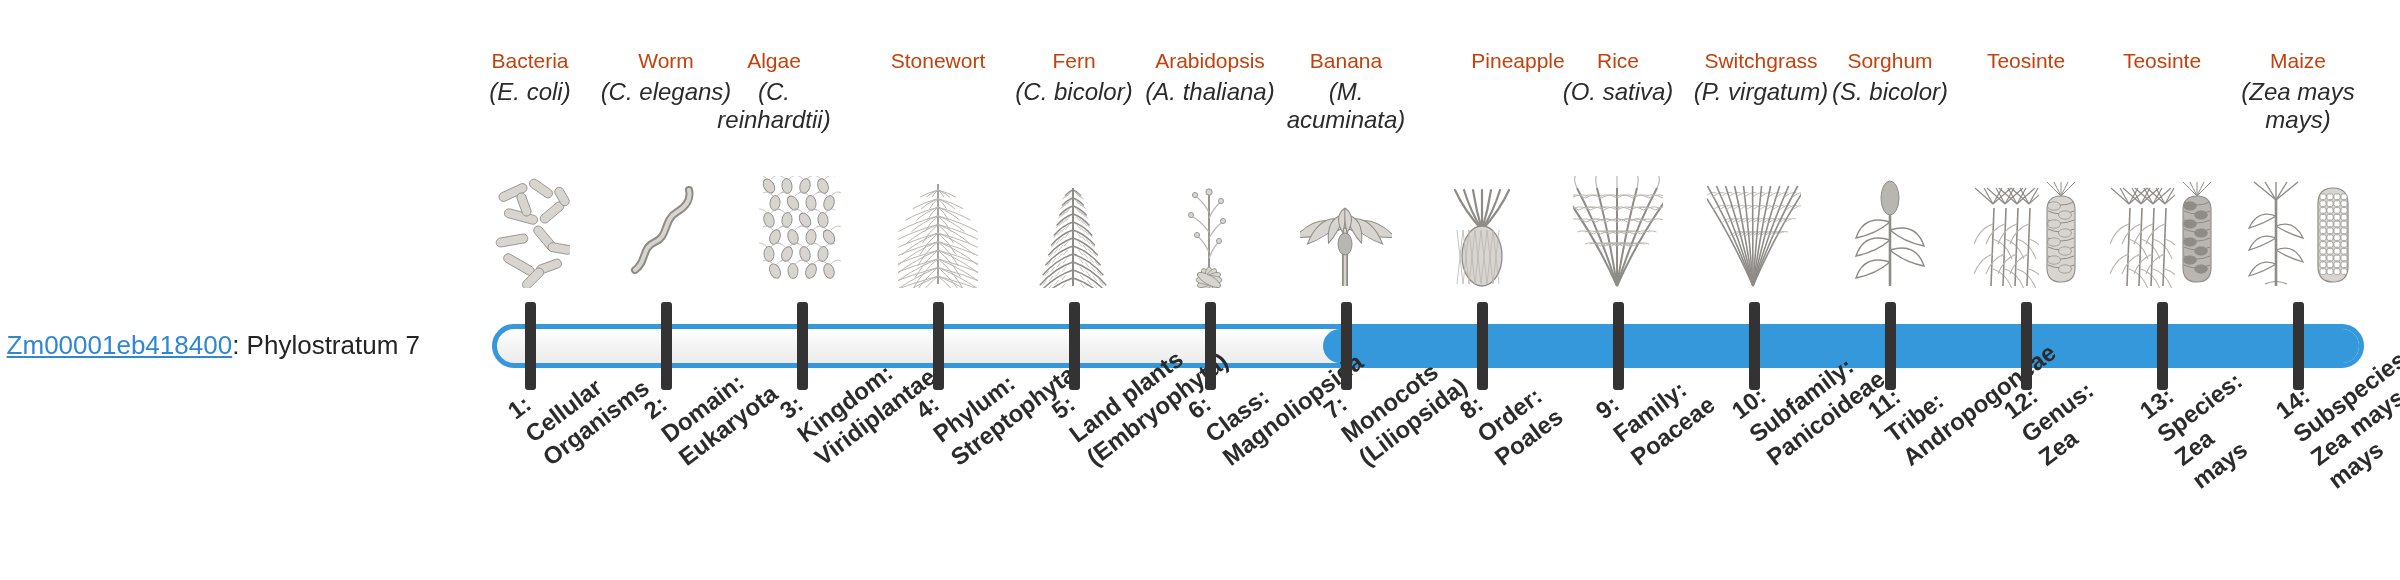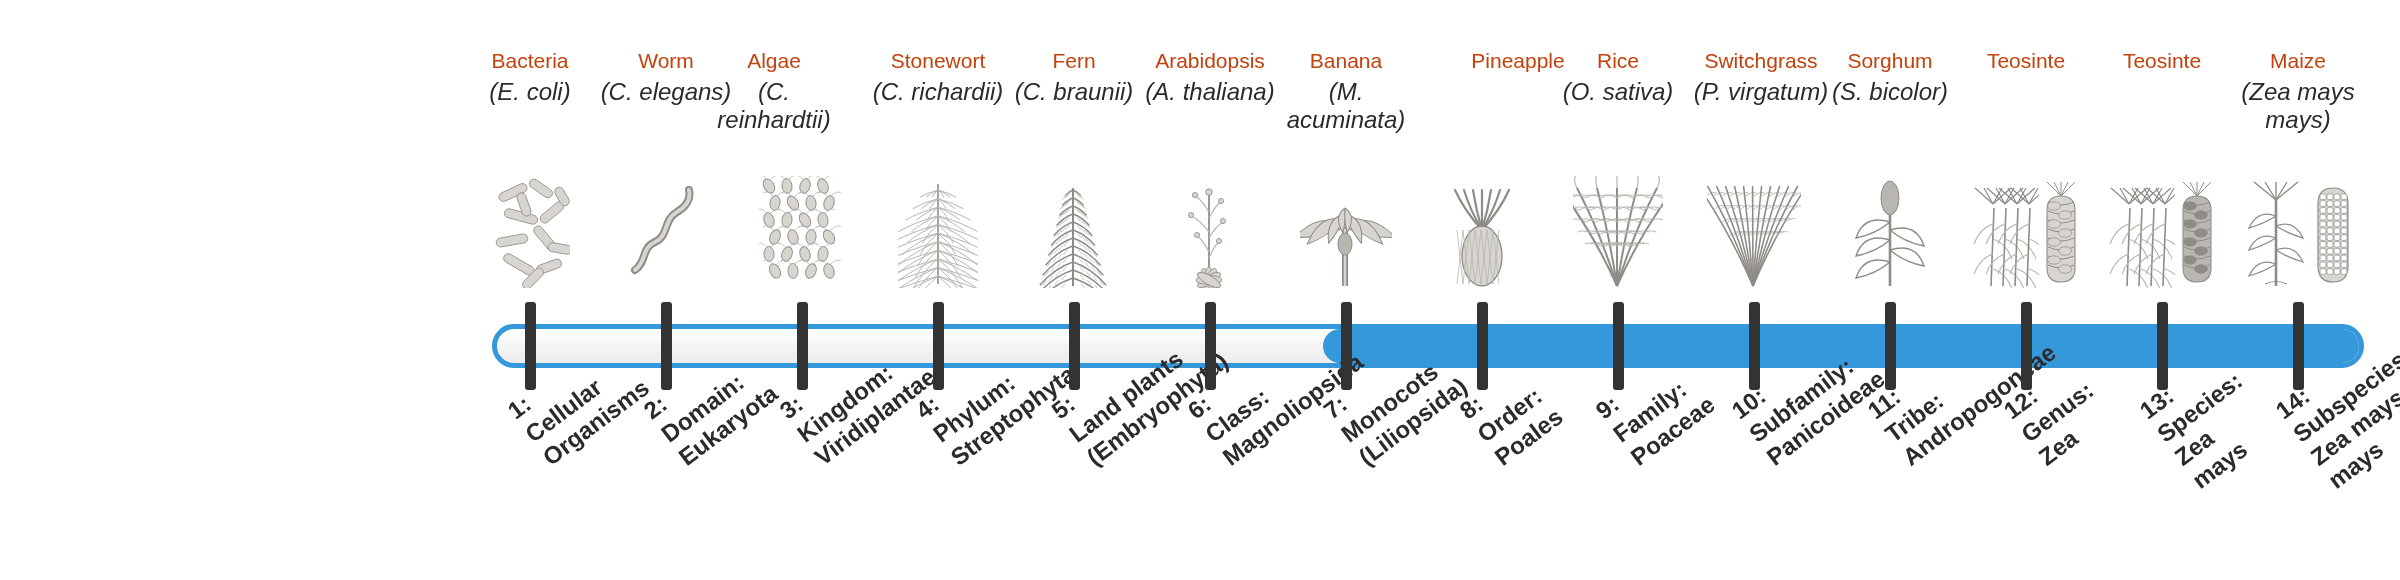--- a/index.html
+++ b/index.html
@@ -117,20 +117,23 @@
     white-space: nowrap;
     text-align: left;
   }
   .rank-label .rank-line { display: block; }
 </style>
 </head>
 <body>
 
 <div id="figure">
 
+  <div id="row-label">
+    <span class="gene-link">Zm00001eb418400</span><span>: </span><span>Phylostratum 7</span>
+  </div>
 
   <div id="bar-track">
     <div id="bar-fill" style="left: 826px; width: 1046px;"></div>
   </div>
 
   <div id="dynamic-layer">
       <div class="col" style="left: 455px;">
         <div class="common-name">Bacteria</div>
         <div class="sci-name">(E. coli)</div>
       </div>
@@ -254,21 +257,20 @@
         </svg>
       </div>
       <div class="tick" style="left: 797px;"></div>
       <div class="rank-label" style="left: 774px;">
         <span class="rank-line">3:</span>
         <span class="rank-line">Kingdom:</span>
         <span class="rank-line">Viridiplantae</span>
       </div>
       <div class="col" style="left: 863px;">
         <div class="common-name">Stonewort</div>
-        <div class="sci-name">(C. richardii)</div>
       </div>
       <div class="organism" style="left: 863px; width: 150px;">
         <svg width="80" height="112" viewBox="0 0 80 112">
           <line x1="40" y1="8" x2="40" y2="108" stroke="#8f8c87" stroke-width="1.6"></line>
           <path d="M40 14 q -10.799999999999999 3 -18 7.199999999999999" fill="none" stroke="#b9b6b1" stroke-width="1"></path>
           <path d="M40 14 q -7.199999999999999 3 -12 7.199999999999999" fill="none" stroke="#b9b6b1" stroke-width="1"></path>
           <path d="M40 14 q -3.5999999999999996 3 -6 7.199999999999999" fill="none" stroke="#b9b6b1" stroke-width="1"></path>
           <path d="M40 14 q 3.5999999999999996 3 6 7.199999999999999" fill="none" stroke="#b9b6b1" stroke-width="1"></path>
           <path d="M40 14 q 7.199999999999999 3 12 7.199999999999999" fill="none" stroke="#b9b6b1" stroke-width="1"></path>
           <path d="M40 14 q 10.799999999999999 3 18 7.199999999999999" fill="none" stroke="#b9b6b1" stroke-width="1"></path>
@@ -335,21 +337,21 @@
         </svg>
       </div>
       <div class="tick" style="left: 933px;"></div>
       <div class="rank-label" style="left: 910px;">
         <span class="rank-line">4:</span>
         <span class="rank-line">Phylum:</span>
         <span class="rank-line">Streptophyta</span>
       </div>
       <div class="col" style="left: 999px;">
         <div class="common-name">Fern</div>
-        <div class="sci-name">(C. braunii)</div>
+        <div class="sci-name">(C. bicolor)</div>
       </div>
       <div class="organism" style="left: 999px; width: 150px;">
         <svg width="90" height="112" viewBox="0 0 90 112">
           <path d="M44 110 C 44 80, 44 44, 44 12" fill="none" stroke="#8f8c87" stroke-width="2"></path>
           <path d="M44 14 q -4.4 1.44 -8 5.6" fill="none" stroke="#8f8c87" stroke-width="1.4"></path>
           <path d="M44 14 q 4.4 1.44 8 5.6" fill="none" stroke="#8f8c87" stroke-width="1.4"></path>
           <path d="M42.4 15.12 l -4 5" stroke="#b9b6b1" stroke-width="0.8" fill="none"></path>
           <path d="M45.6 15.12 l 4 5" stroke="#b9b6b1" stroke-width="0.8" fill="none"></path>
           <path d="M40.8 16.24 l -4 5" stroke="#b9b6b1" stroke-width="0.8" fill="none"></path>
           <path d="M47.2 16.24 l 4 5" stroke="#b9b6b1" stroke-width="0.8" fill="none"></path>

